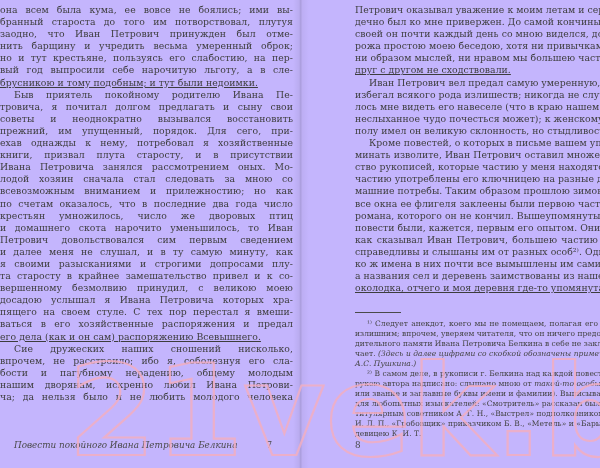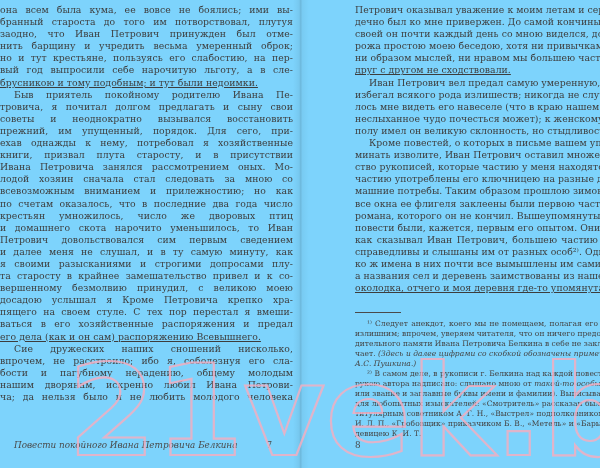--- a/index.html
+++ b/index.html
@@ -1,18 +1,18 @@
 <!DOCTYPE html>
 <html><head>
 <meta charset="utf-8">
 <style>
   html,body{margin:0;padding:0;background:#ffffff;}
   .spread{
     position:relative;width:600px;height:468px;overflow:hidden;
-    background:#7dd3fc;
+    background:#c4b5fd;
     font-family:"DejaVu Serif","Liberation Serif",serif;
     color:#3d3d3d;
   }
   .page{position:absolute;top:0;height:468px;}
   .page-left{left:0;width:300px;}
   .page-right{left:300px;width:300px;}
   .gutter{
     position:absolute;top:0;left:293px;width:16px;height:468px;
     background:linear-gradient(90deg,rgba(0,0,0,0) 0%,rgba(0,0,0,0.05) 38%,rgba(0,0,0,0.13) 48%,rgba(0,0,0,0.04) 58%,rgba(0,0,0,0) 100%);
     pointer-events:none;
@@ -69,21 +69,21 @@
         <div class="line"><span>лодой хозяин сначала стал следовать за мною со</span></div>
         <div class="line"><span>всевозможным вниманием и прилежностию; но как</span></div>
         <div class="line"><span>по счетам оказалось, что в последние два года число</span></div>
         <div class="line"><span>крестьян умножилось, число же дворовых птиц</span></div>
         <div class="line"><span>и домашнего скота нарочито уменьшилось, то Иван</span></div>
         <div class="line"><span>Петрович довольствовался сим первым сведением</span></div>
         <div class="line"><span>и далее меня не слушал, и в ту самую минуту, как</span></div>
         <div class="line"><span>я своими разысканиями и строгими допросами плу-</span></div>
         <div class="line"><span>та старосту в крайнее замешательство привел и к со-</span></div>
         <div class="line"><span>вершенному безмолвию принудил, с великою моею</span></div>
-        <div class="line"><span>досадою услышал я Кроме Петровича крепко хра-</span></div>
+        <div class="line"><span>досадою услышал я Ивана Петровича которых хра-</span></div>
         <div class="line"><span>пящего на своем стуле. С тех пор перестал я вмеши-</span></div>
         <div class="line"><span>ваться в его хозяйственные распоряжения и предал</span></div>
         <div class="line last"><span>его дела (как и он сам) распоряжению Всевышнего.</span></div>
         <div class="line indent"><span>Сие дружеских наших сношений нисколько,</span></div>
         <div class="line"><span>впрочем, не расстроило; ибо я, соболезнуя его сла-</span></div>
         <div class="line"><span>бости и пагубному нерадению, общему молодым</span></div>
         <div class="line"><span>нашим дворянам, искренно любил Ивана Петрови-</span></div>
         <div class="line"><span>ча; да нельзя было и не любить молодого человека</span></div>
       </div>
     <div class="footer footer-left">

